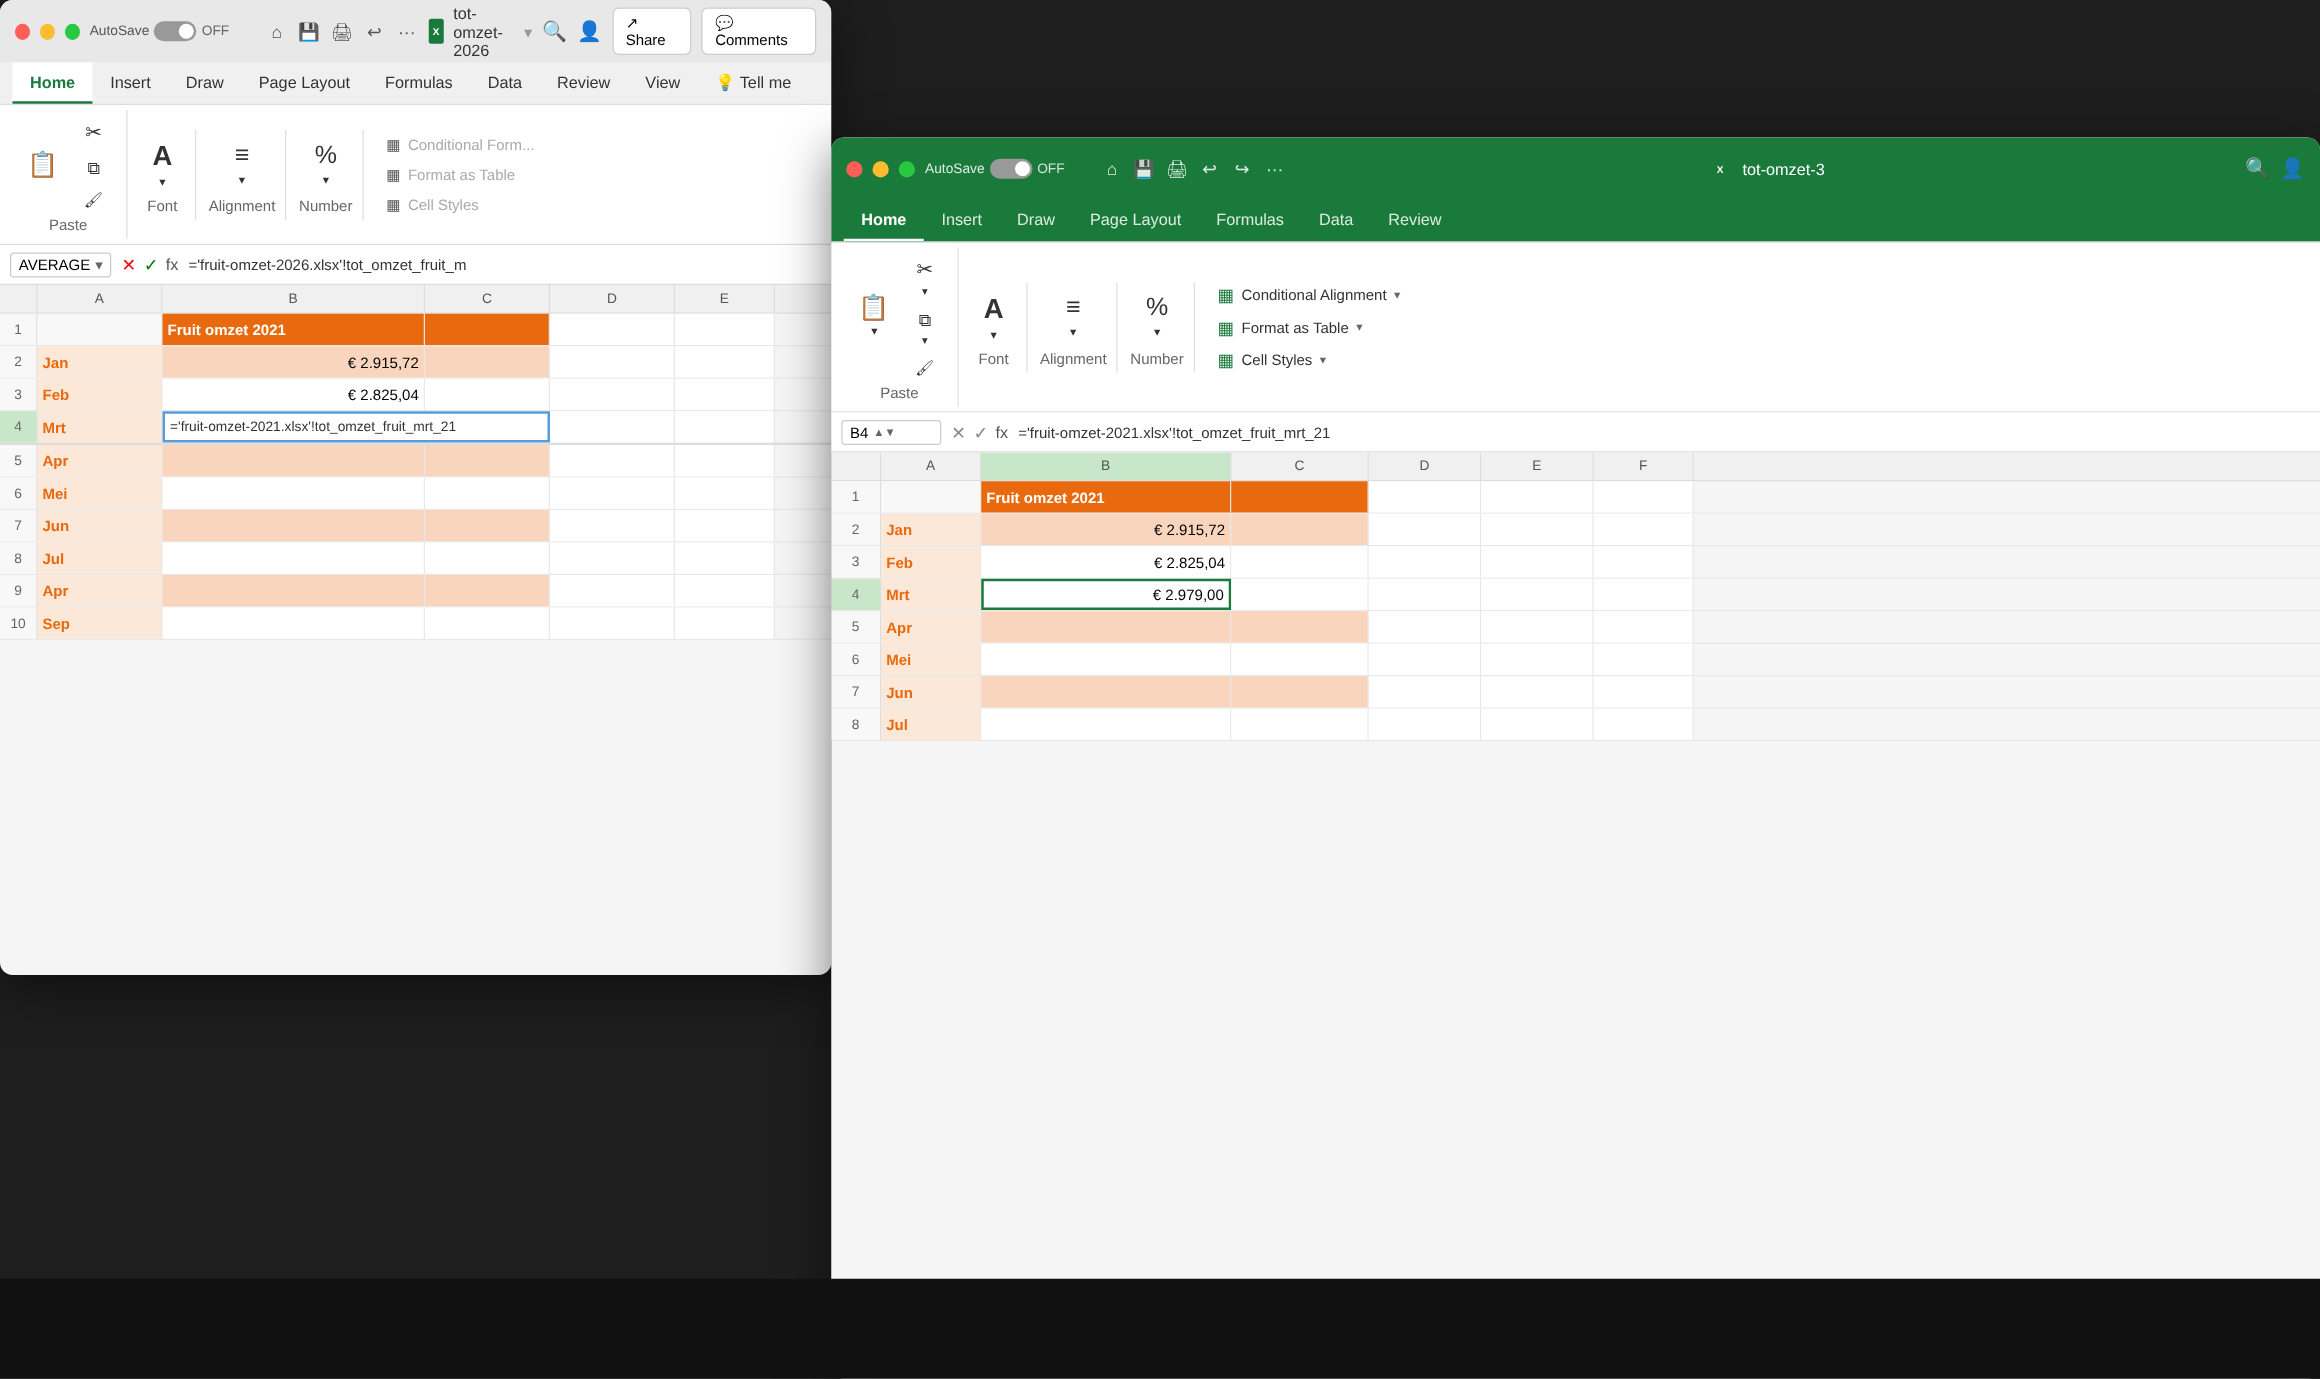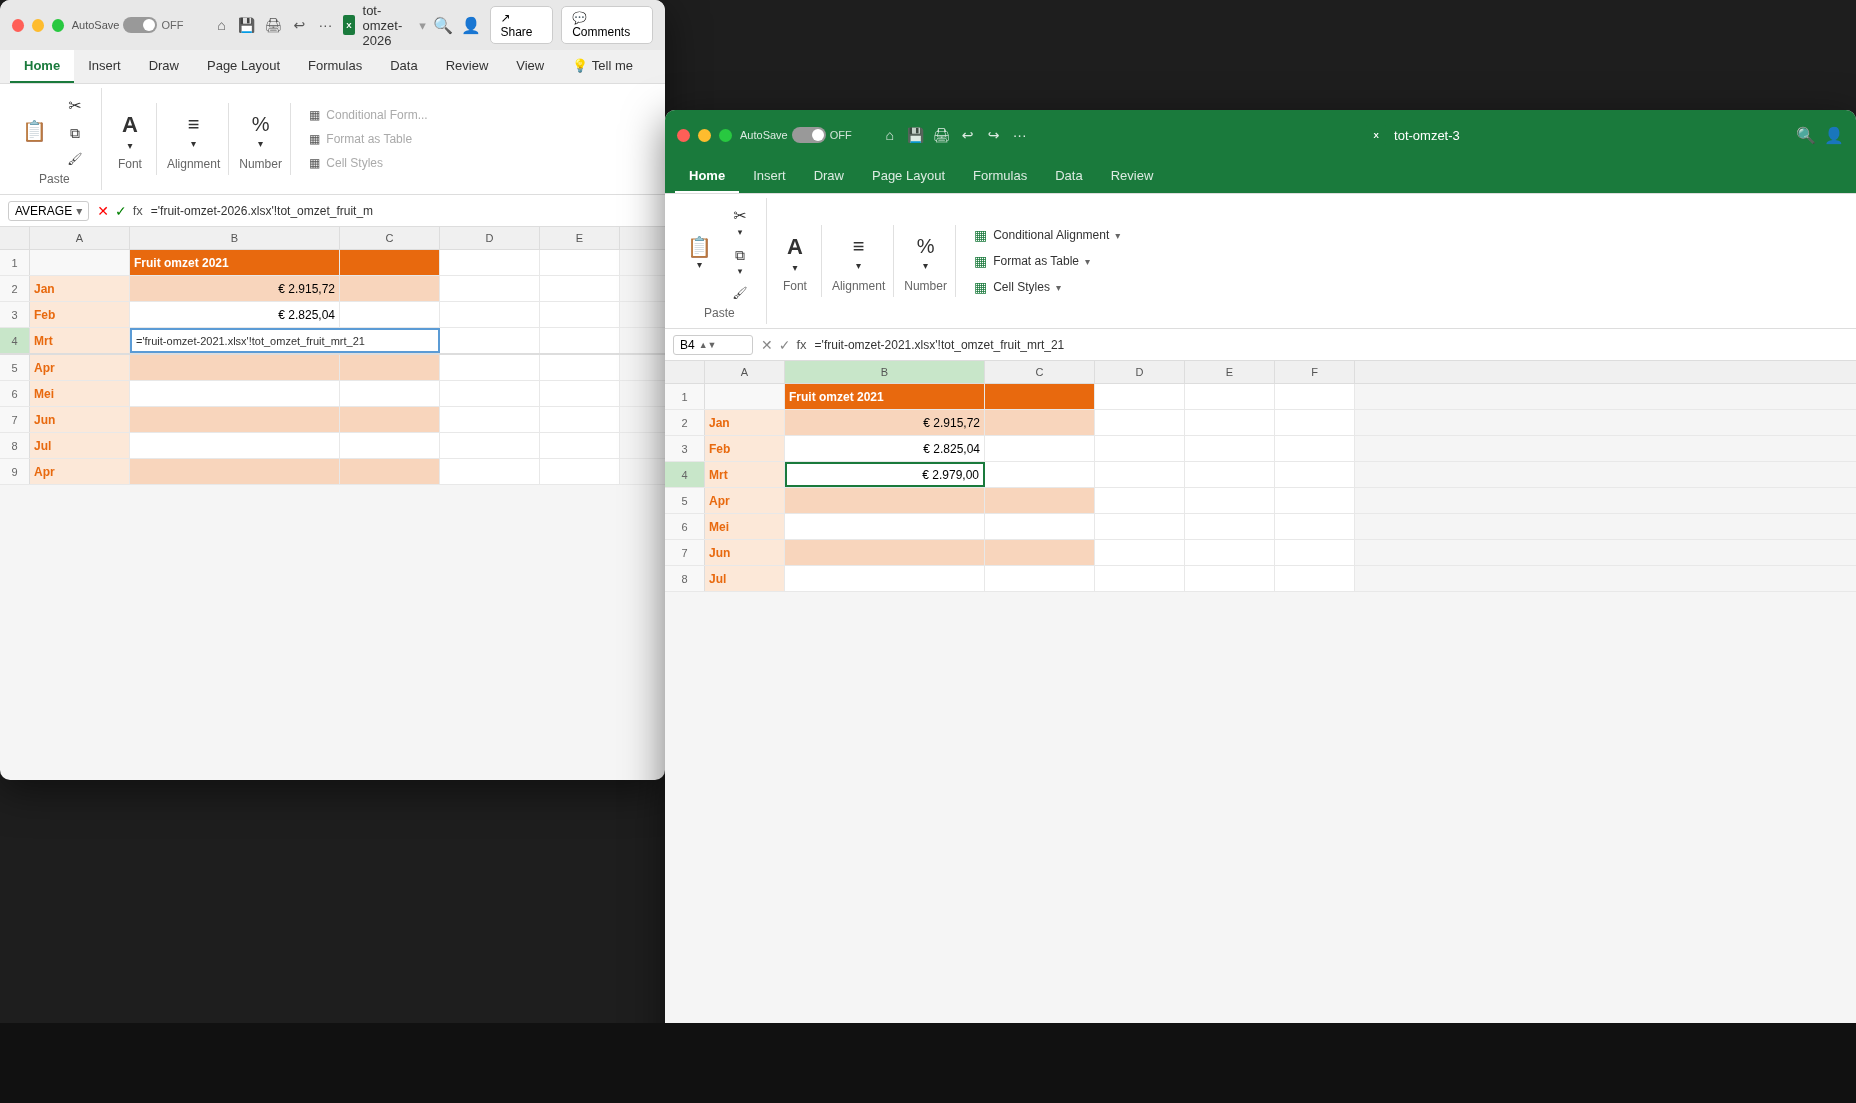--- a/index.html
+++ b/index.html
@@ -474,20 +474,28 @@
 
     <div class="spreadsheet-row">
       <div class="row-num">9</div>
       <div class="cell" style="width:100px;background:#fce8d8;color:#e8690e;font-weight:600;">Apr</div>
       <div class="cell" style="width:210px;background:#f8d5bc;"></div>
       <div class="cell" style="width:100px;background:#f8d5bc;"></div>
       <div class="cell" style="width:100px;background:white;"></div>
       <div class="cell" style="width:80px;background:white;"></div>
     </div>
 
+    <div class="spreadsheet-row">
+      <div class="row-num">10</div>
+      <div class="cell" style="width:100px;background:#fce8d8;color:#e8690e;font-weight:600;">Sep</div>
+      <div class="cell" style="width:210px;background:white;"></div>
+      <div class="cell" style="width:100px;background:white;"></div>
+      <div class="cell" style="width:100px;background:white;"></div>
+      <div class="cell" style="width:80px;background:white;"></div>
+    </div>
   </div>
 </div>
 
 <div class="window2">
 
   <div class="titlebar green-theme">
     <div class="traffic-light tl-red"></div>
     <div class="traffic-light tl-yellow"></div>
     <div class="traffic-light tl-green"></div>
     <div class="autosave-toggle white">

